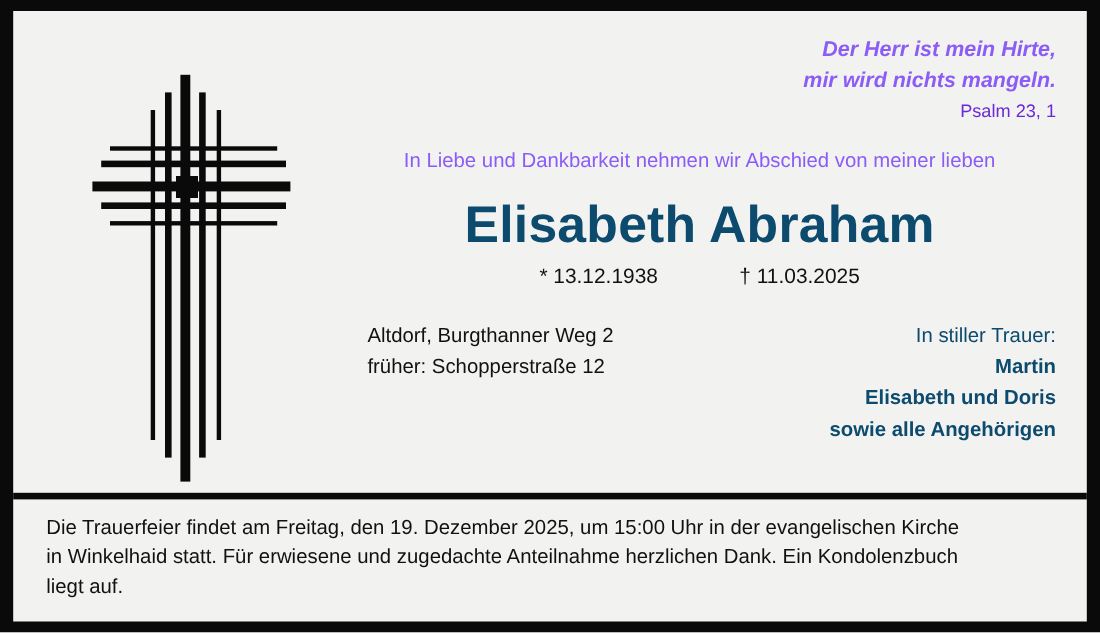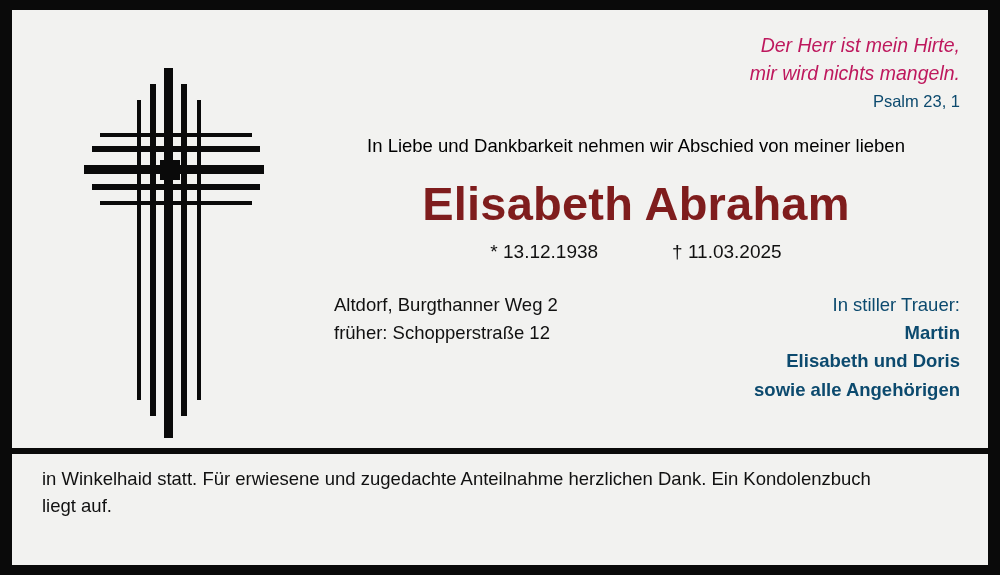--- a/index.html
+++ b/index.html
@@ -49,46 +49,46 @@
     left: 300px;
     top: 22px;
     right: 28px;
   }
 
   .verse {
     text-align: right;
     font-style: italic;
     font-size: 19.5px;
     line-height: 1.42;
-    color: #be185d;
-    font-weight: 400;
+    color: #8b5cf6;
+    font-weight: 700;
   }
   .verse-ref {
     text-align: right;
     font-size: 16.5px;
-    color: #0c4a6e;
+    color: #6d28d9;
     margin-top: 5px;
     font-style: normal;
   }
 
   .intro {
     margin-top: 22px;
     text-align: center;
     font-size: 18.5px;
     line-height: 1.45;
-    color: #000000;
+    color: #8b5cf6;
   }
 
   .name {
     margin-top: 16px;
     text-align: center;
     font-size: 47px;
     font-weight: bold;
     letter-spacing: 0.2px;
-    color: #7f1d1d;
+    color: #0c4a6e;
   }
 
   .dates {
     margin-top: 10px;
     display: flex;
     justify-content: center;
     gap: 74px;
     font-size: 19px;
     color: #111;
   }
@@ -201,18 +201,19 @@
             <div class="bold">sowie alle Angehörigen</div>
           </div>
         </div>
 
       </div>
     </div>
 
     <div class="divider"></div>
 
     <div class="footer">
+      <div>Die Trauerfeier findet am Freitag, den 19. Dezember 2025, um 15:00 Uhr in der evangelischen Kirche</div>
       <div>in Winkelhaid statt. Für erwiesene und zugedachte Anteilnahme herzlichen Dank. Ein Kondolenzbuch</div>
       <div>liegt auf.</div>
     </div>
 
   </div>
 </div>
 
 </body></html>

